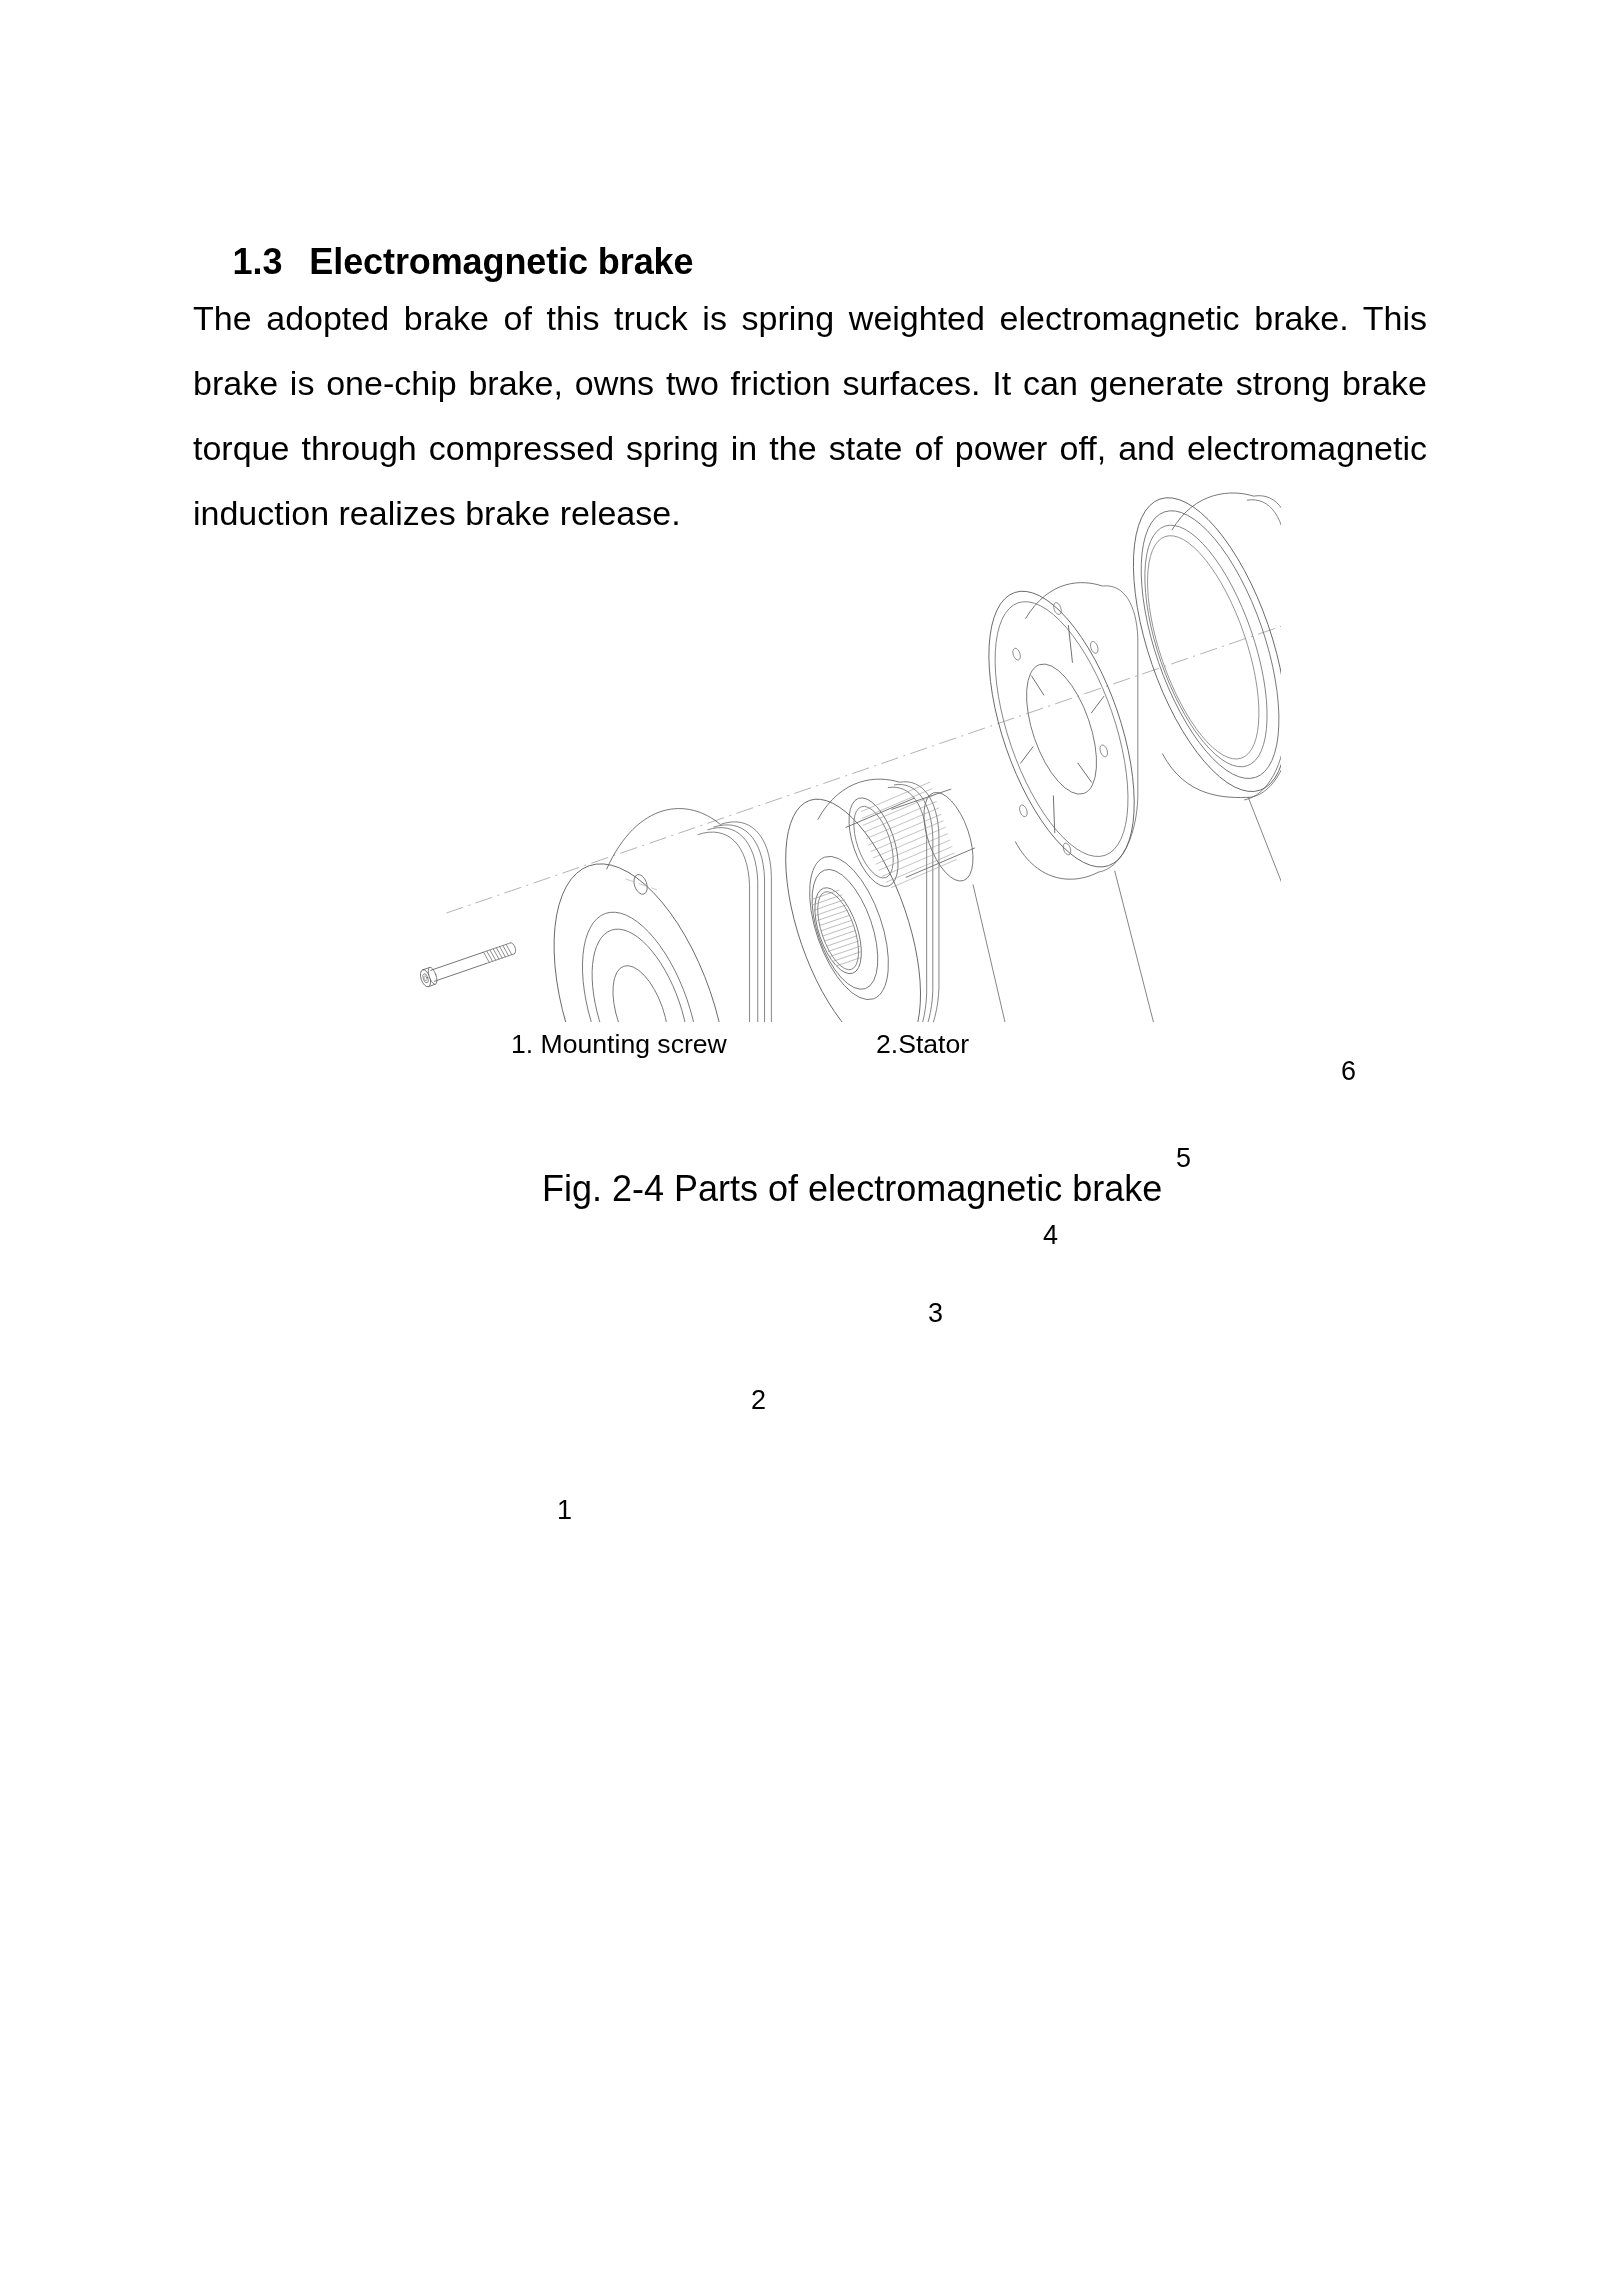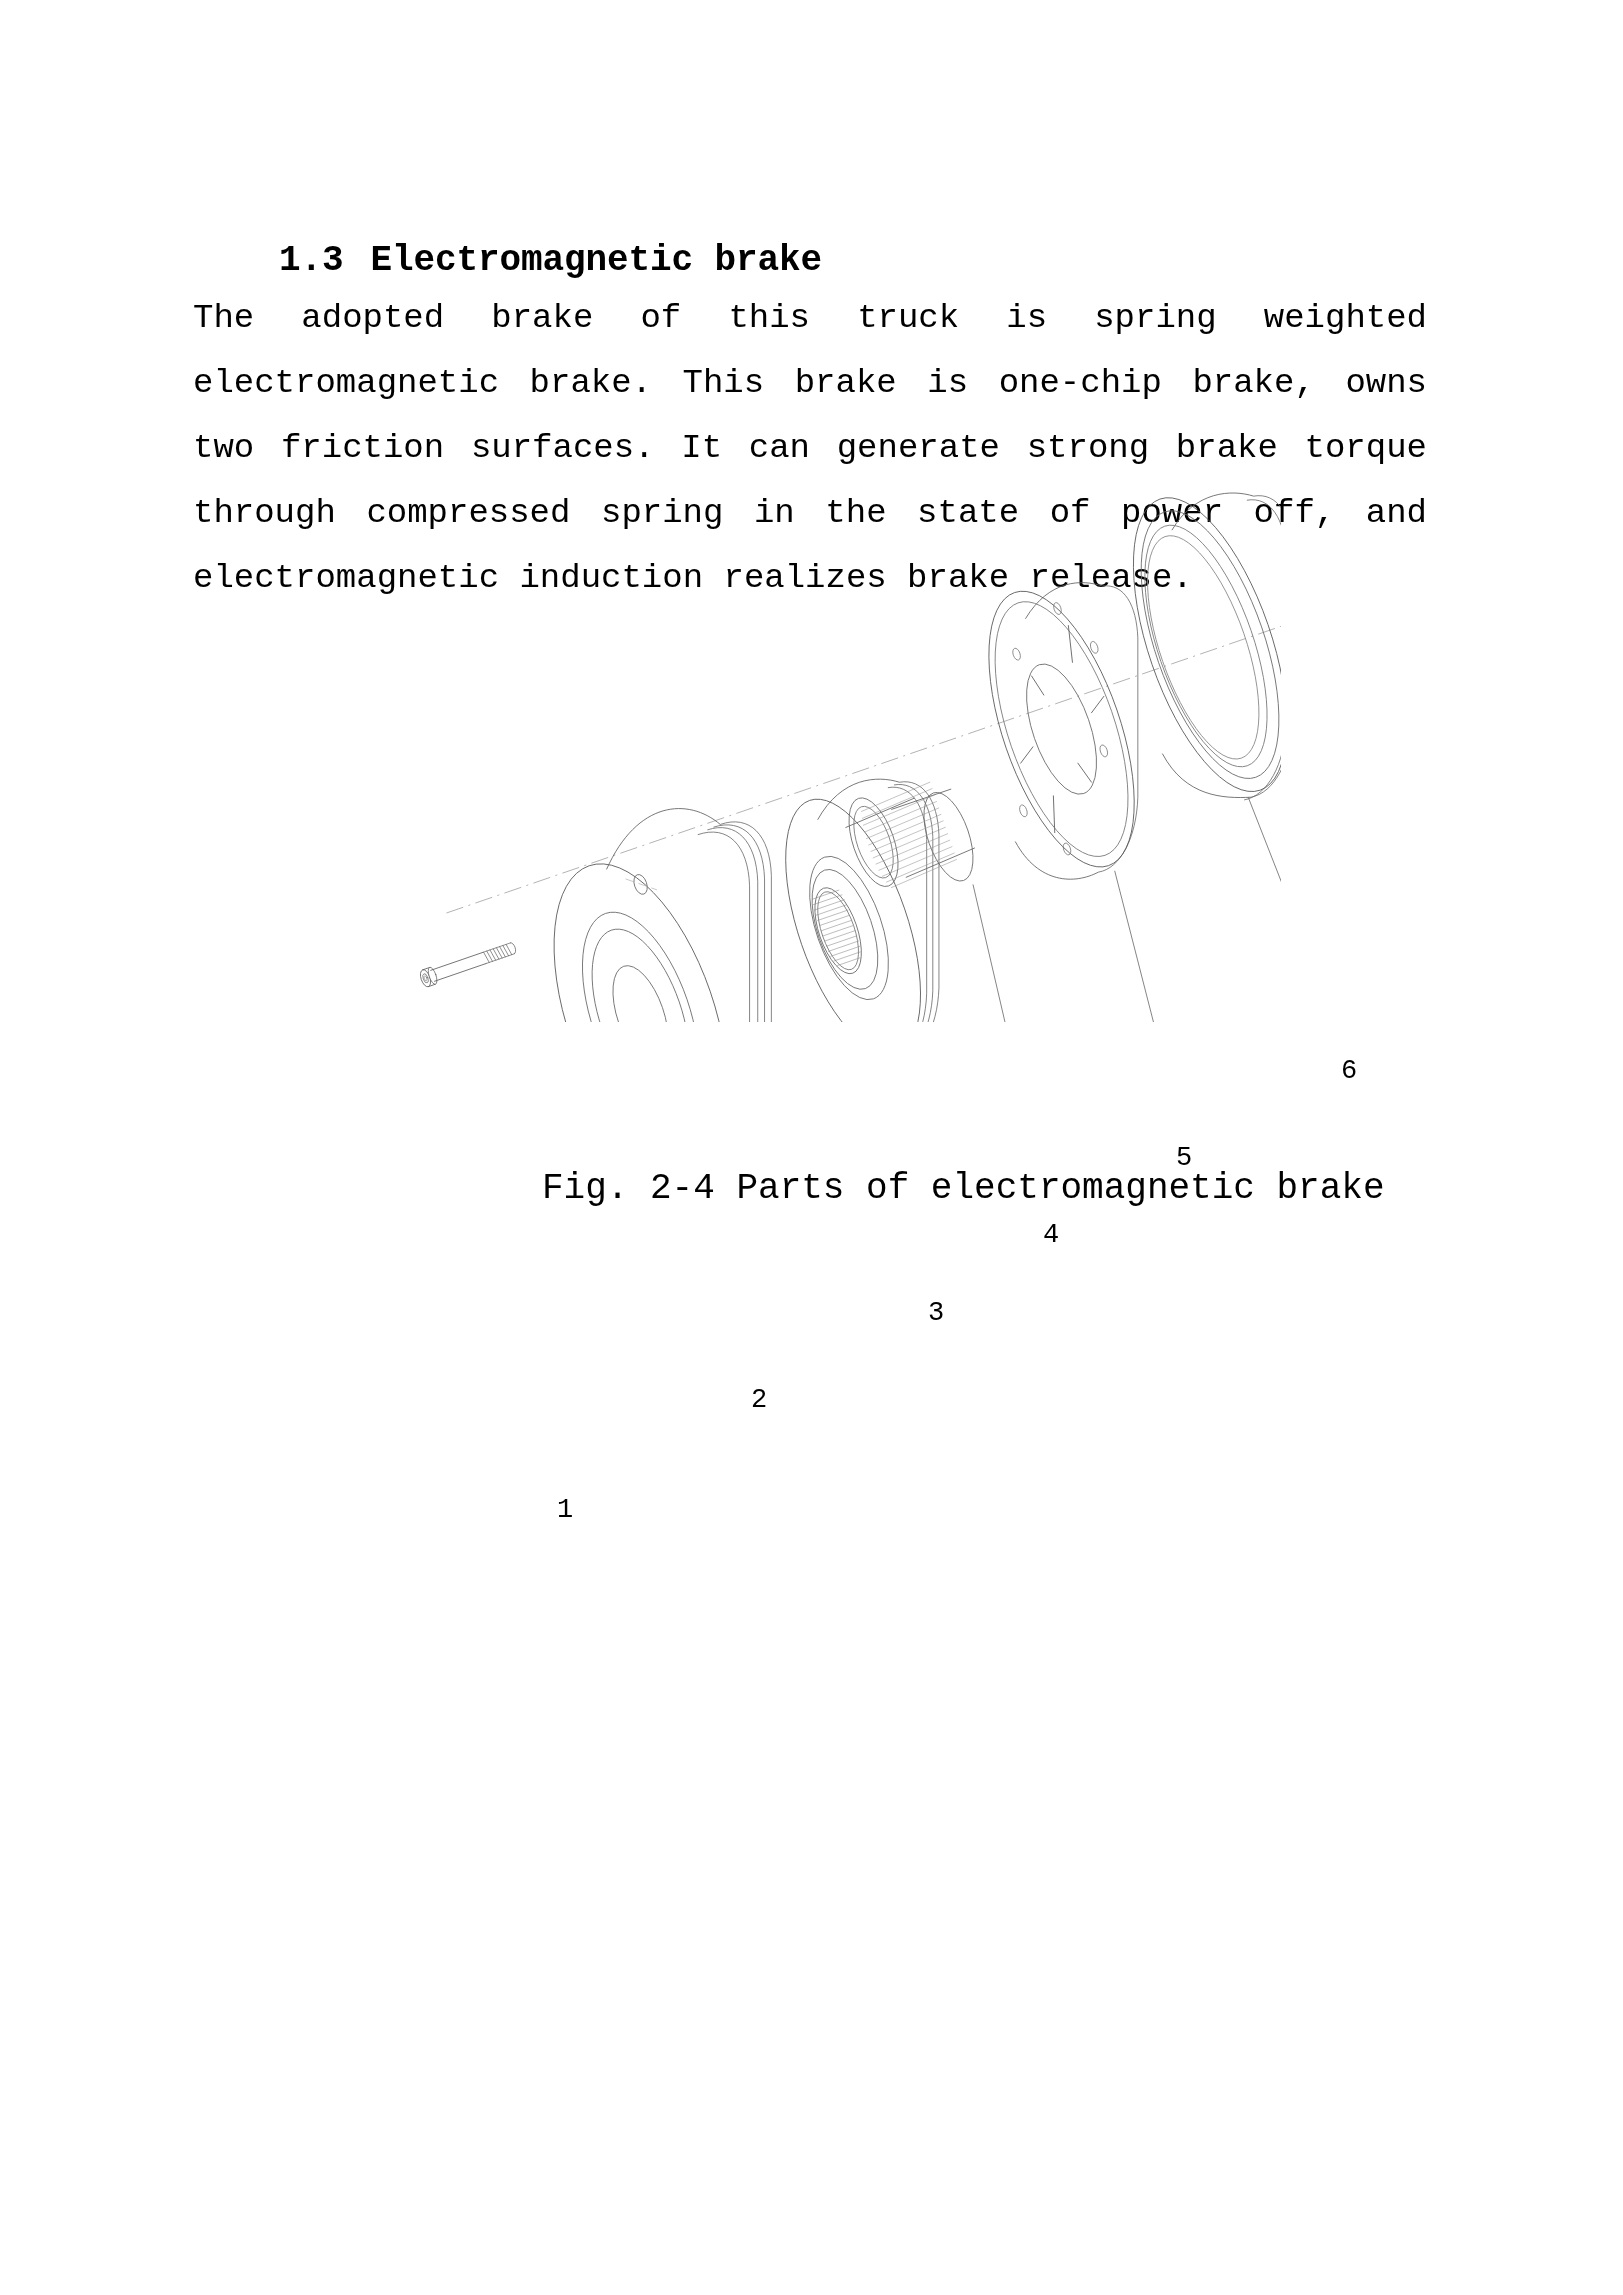--- a/index.html
+++ b/index.html
@@ -5,21 +5,21 @@
   html, body {
     margin: 0;
     padding: 0;
     background: #ffffff;
   }
   .page {
     position: relative;
     width: 1623px;
     height: 2295px;
     background: #ffffff;
-    font-family: Liberation Mono, monospace;
+    font-family: Liberation Sans, sans-serif;
     color: #000000;
     overflow: hidden;
   }
 
   
   .heading {
     position: absolute;
     left: 193px;
     top: 199px;
     font-size: 36px;
@@ -311,19 +311,23 @@
 
     <span class="callout" style="left:189px; top:1054px;">1</span>
     <span class="callout" style="left:383px; top:944px;">2</span>
     <span class="callout" style="left:560px; top:857px;">3</span>
     <span class="callout" style="left:675px; top:779px;">4</span>
     <span class="callout" style="left:808px; top:702px;">5</span>
     <span class="callout" style="left:973px; top:615px;">6</span>
   </div>
 
   <div class="legend">
+    <div class="legend-row">
+      <span class="legend-left">1. Mounting screw</span>
+      <span class="legend-right">2.Stator</span>
+    </div>
   </div>
 
   <div class="caption">Fig. 2-4 Parts of electromagnetic brake</div>
 
 
 </div>
 
 
 </body></html>

